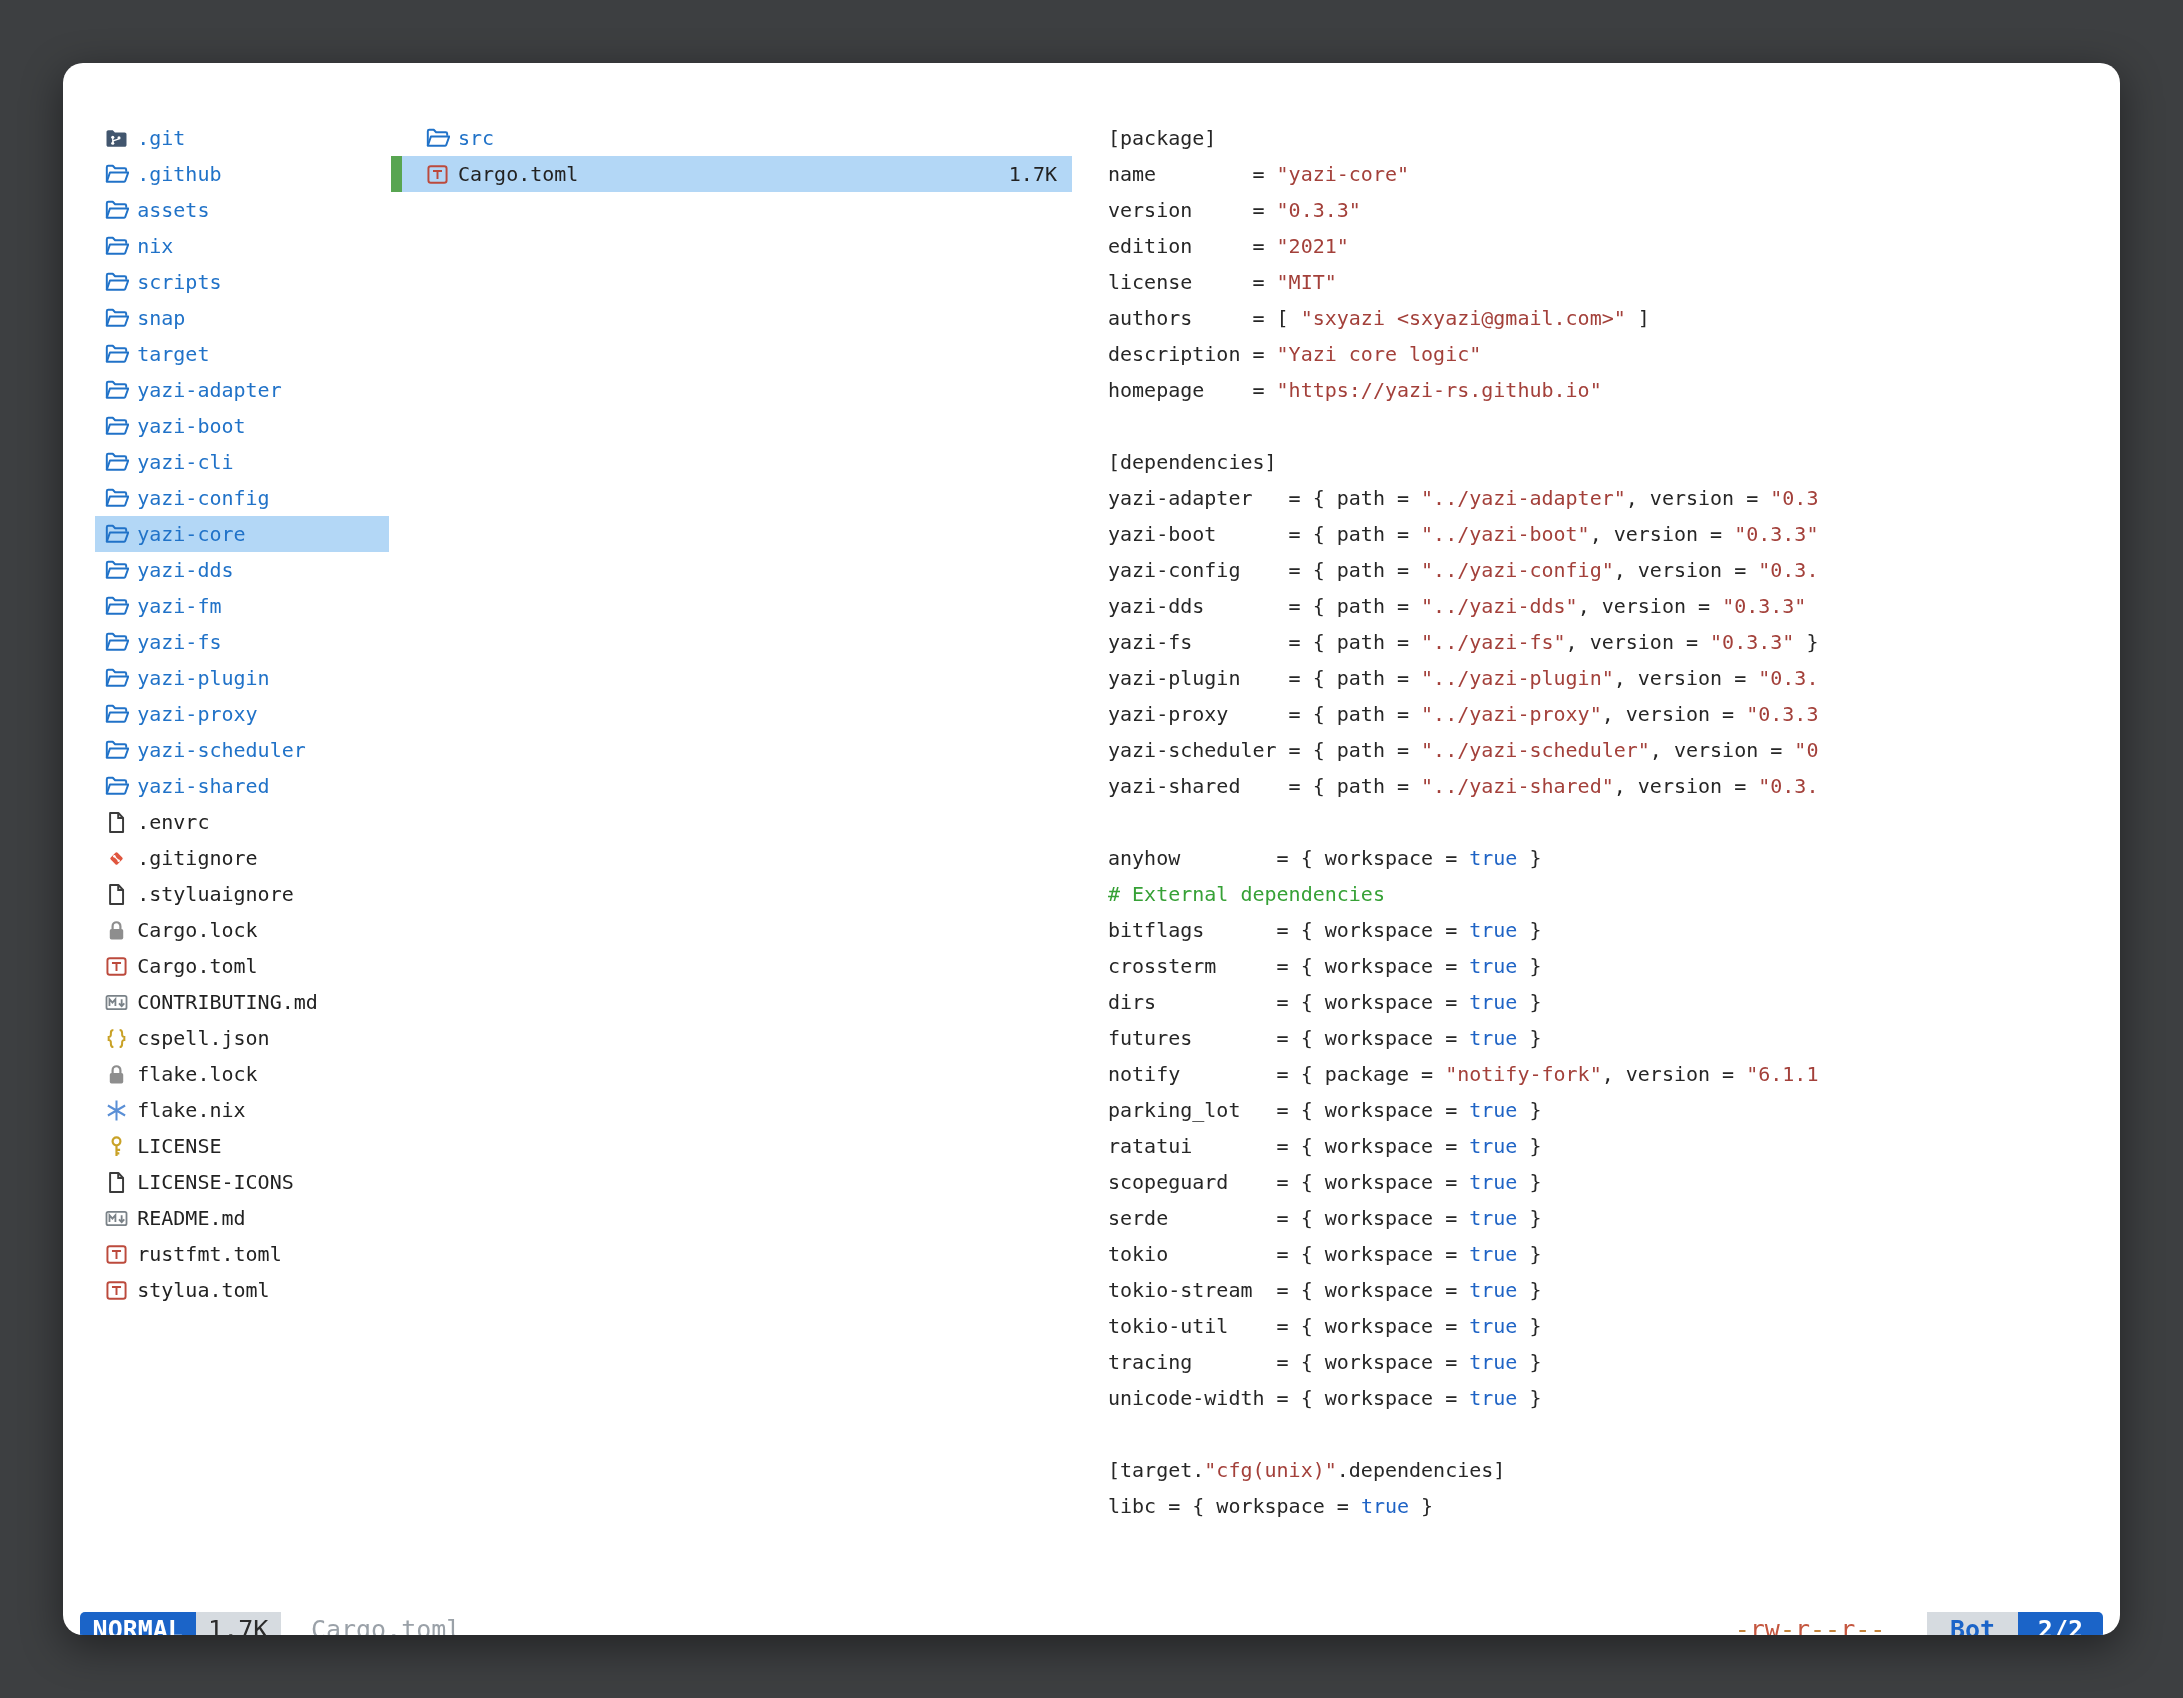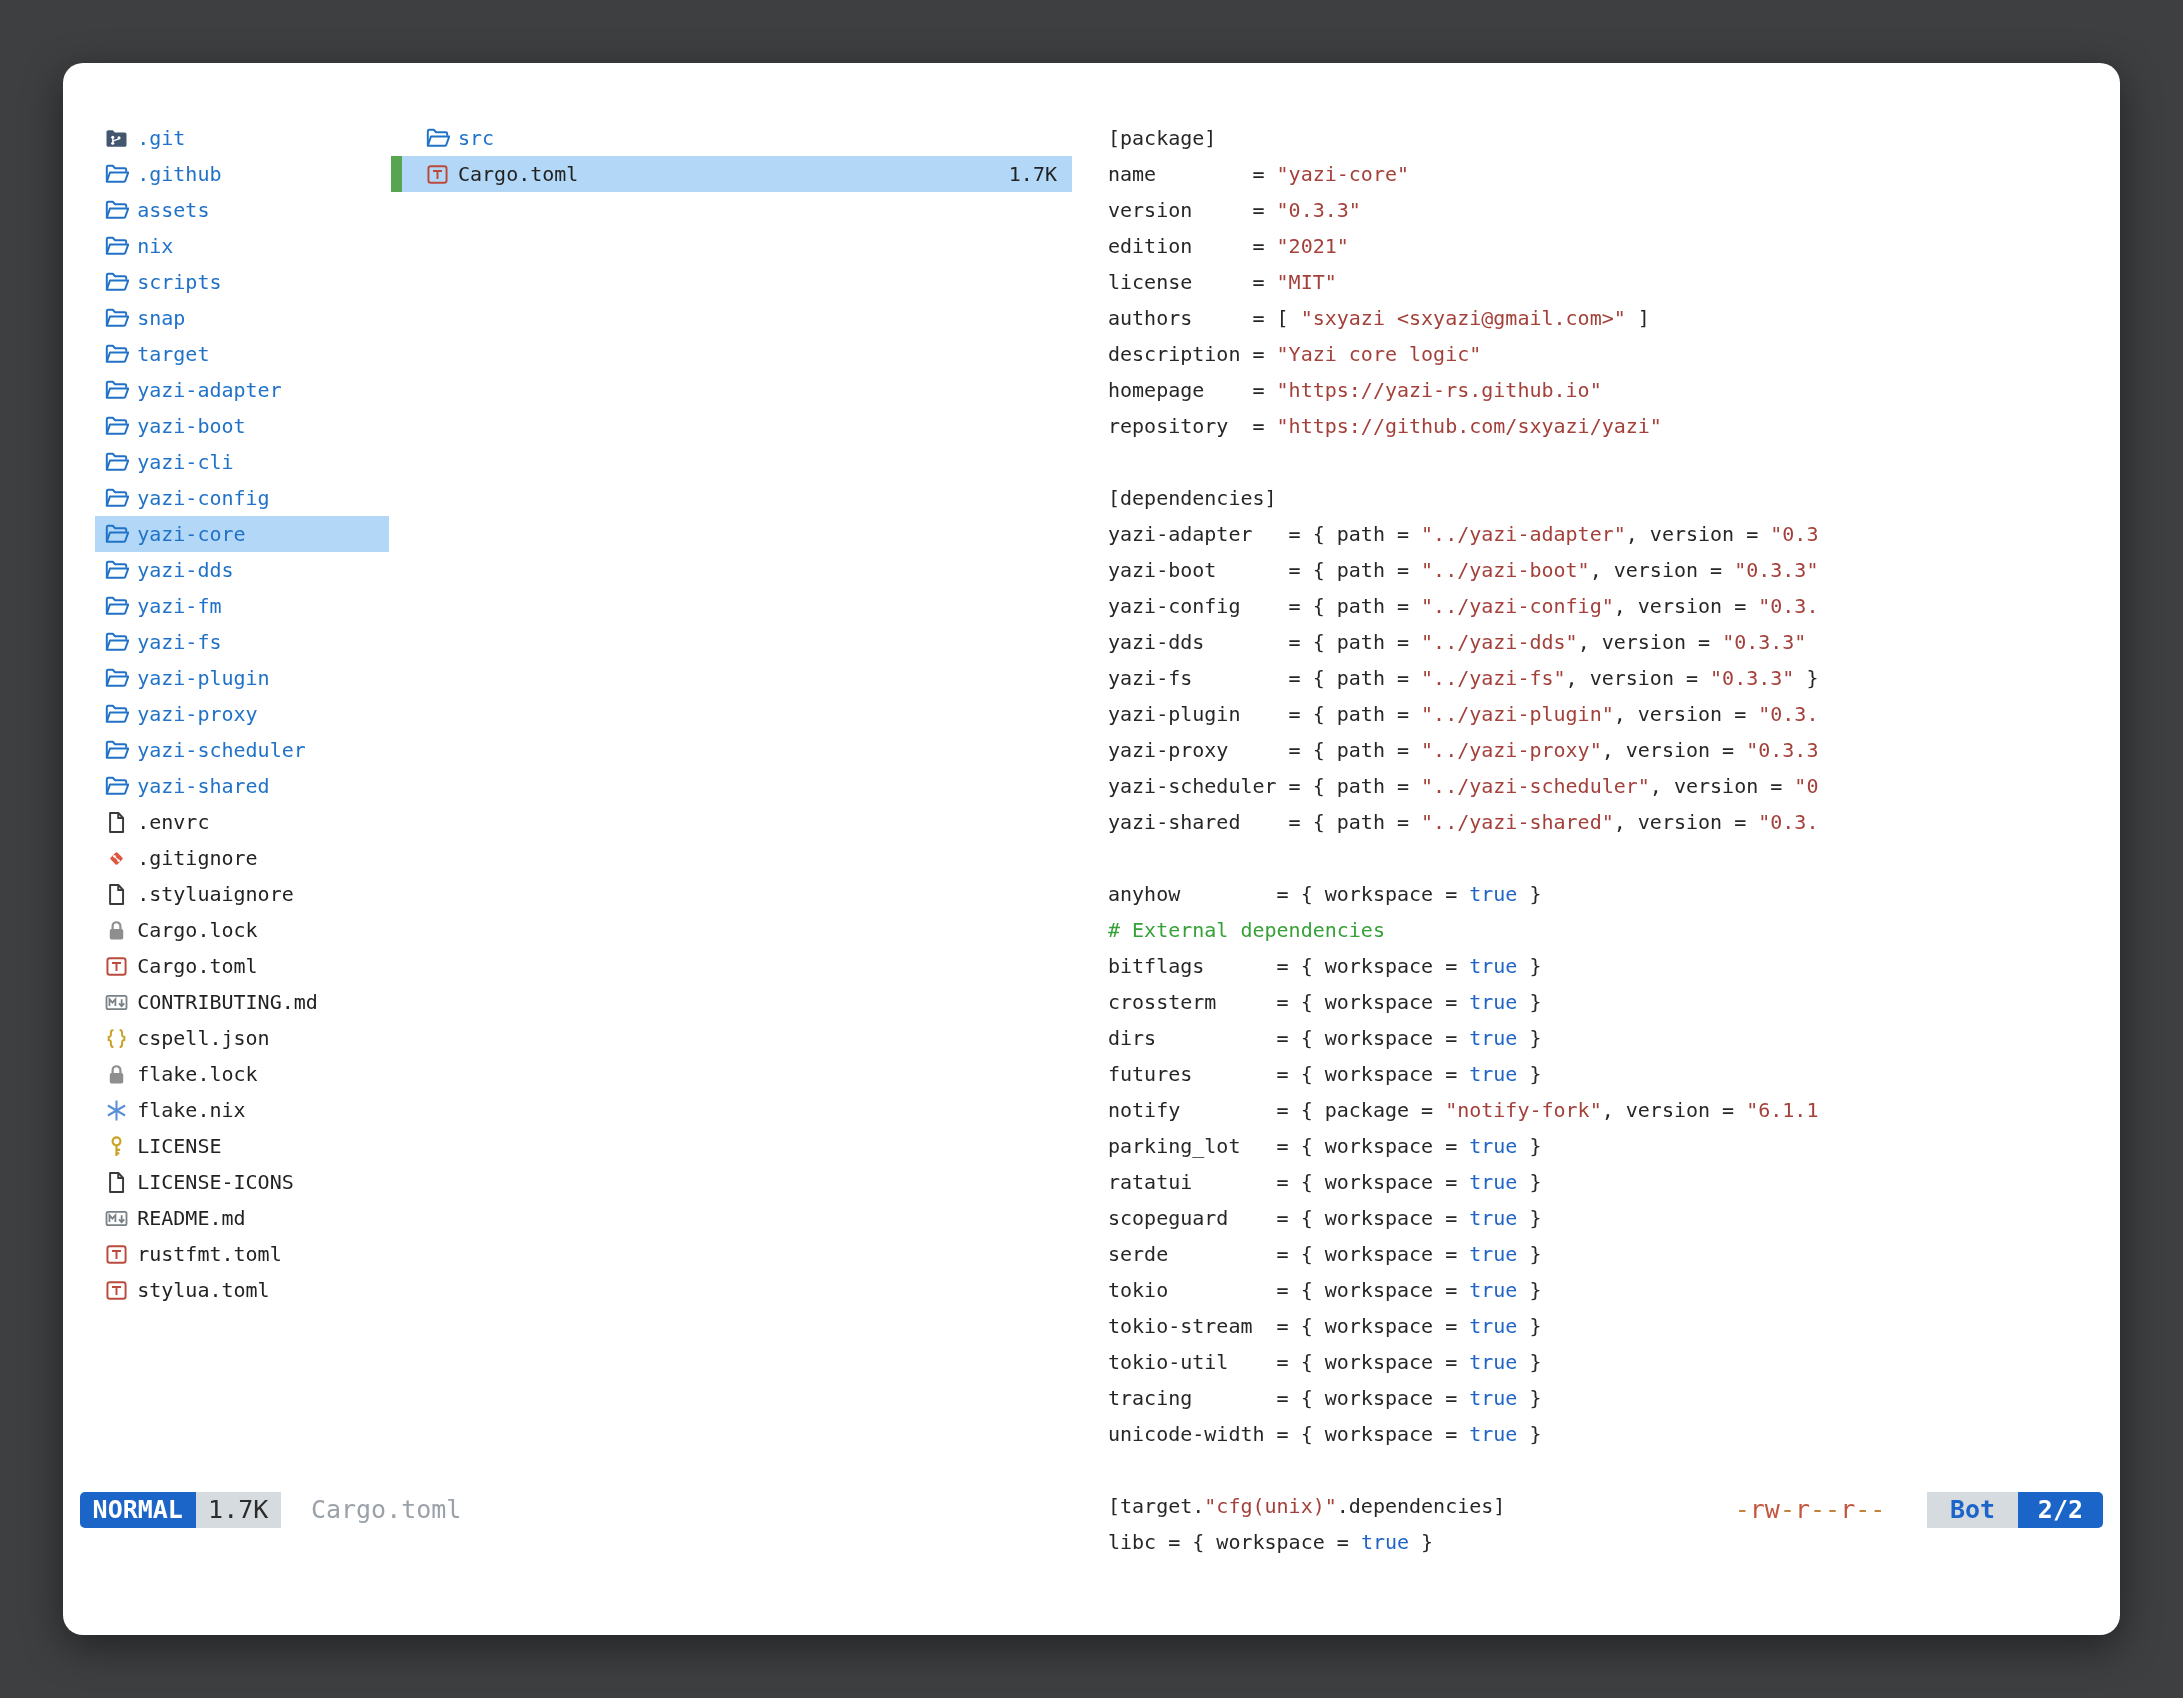--- a/index.html
+++ b/index.html
@@ -36,21 +36,21 @@
   .icon-git-dir{color:#42566e;}
   .icon-file{color:#3a3a3a;}
   .icon-lock{color:#8e8e8e;}
   .icon-toml{color:#bc4a3c;}
   .icon-md{color:#7a8288;}
   .icon-json{color:#c9a227;}
   .icon-nix{color:#5a8fd6;}
   .icon-license{color:#c9a227;}
   .icon-gitignore{color:#e0563f;}
   
-  #status-bar{position:absolute;left:17px;right:17px;top:1429px;height:36px;display:flex;align-items:center;
+  #status-bar{position:absolute;left:17px;right:17px;top:1549px;height:36px;display:flex;align-items:center;
               font-size:25px;line-height:36px;}
   .seg{padding:0 12.6px;}
   .seg-mode{background:var(--status-blue);color:#ffffff;font-weight:bold;border-radius:5px 0 0 5px;}
   .seg-size{background:var(--status-gray);color:#2b2b2b;}
   .status-file{margin-left:30px;color:var(--muted);}
   .spacer{flex:1;}
   .status-perms{margin-right:42px;}
   .perm-d{color:#c4833b;}
   .perm-l{color:#c4563f;}
   .seg-bot{background:var(--status-gray);color:var(--status-blue);font-weight:bold;padding:0 22.7px;}
@@ -212,21 +212,20 @@
     </div>
   <div class="pane" id="preview-pane">
       <div class="pline"><span class="tok-t">[package]</span></div>
       <div class="pline"><span class="tok-t">name        = </span><span class="tok-s">"yazi-core"</span></div>
       <div class="pline"><span class="tok-t">version     = </span><span class="tok-s">"0.3.3"</span></div>
       <div class="pline"><span class="tok-t">edition     = </span><span class="tok-s">"2021"</span></div>
       <div class="pline"><span class="tok-t">license     = </span><span class="tok-s">"MIT"</span></div>
       <div class="pline"><span class="tok-t">authors     = [ </span><span class="tok-s">"sxyazi &lt;sxyazi@gmail.com&gt;"</span><span class="tok-t"> ]</span></div>
       <div class="pline"><span class="tok-t">description = </span><span class="tok-s">"Yazi core logic"</span></div>
       <div class="pline"><span class="tok-t">homepage    = </span><span class="tok-s">"https://yazi-rs.github.io"</span></div>
-      <div class="pline"><span class="tok-t">repository  = </span><span class="tok-s">"https://github.com/sxyazi/yazi"</span></div>
       <div class="pline">&nbsp;</div>
       <div class="pline"><span class="tok-t">[dependencies]</span></div>
       <div class="pline"><span class="tok-t">yazi-adapter   = { path = </span><span class="tok-s">"../yazi-adapter"</span><span class="tok-t">, version = </span><span class="tok-s">"0.3</span></div>
       <div class="pline"><span class="tok-t">yazi-boot      = { path = </span><span class="tok-s">"../yazi-boot"</span><span class="tok-t">, version = </span><span class="tok-s">"0.3.3"</span></div>
       <div class="pline"><span class="tok-t">yazi-config    = { path = </span><span class="tok-s">"../yazi-config"</span><span class="tok-t">, version = </span><span class="tok-s">"0.3.</span></div>
       <div class="pline"><span class="tok-t">yazi-dds       = { path = </span><span class="tok-s">"../yazi-dds"</span><span class="tok-t">, version = </span><span class="tok-s">"0.3.3"</span></div>
       <div class="pline"><span class="tok-t">yazi-fs        = { path = </span><span class="tok-s">"../yazi-fs"</span><span class="tok-t">, version = </span><span class="tok-s">"0.3.3"</span><span class="tok-t"> }</span></div>
       <div class="pline"><span class="tok-t">yazi-plugin    = { path = </span><span class="tok-s">"../yazi-plugin"</span><span class="tok-t">, version = </span><span class="tok-s">"0.3.</span></div>
       <div class="pline"><span class="tok-t">yazi-proxy     = { path = </span><span class="tok-s">"../yazi-proxy"</span><span class="tok-t">, version = </span><span class="tok-s">"0.3.3</span></div>
       <div class="pline"><span class="tok-t">yazi-scheduler = { path = </span><span class="tok-s">"../yazi-scheduler"</span><span class="tok-t">, version = </span><span class="tok-s">"0</span></div>

